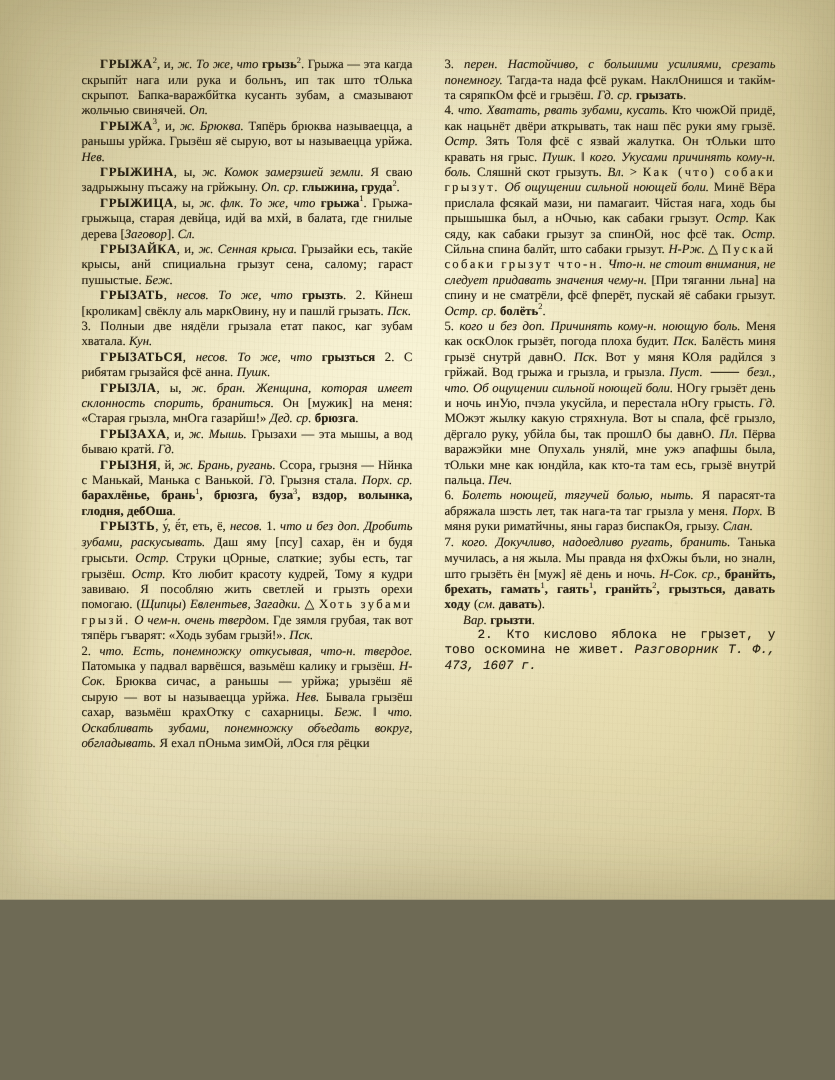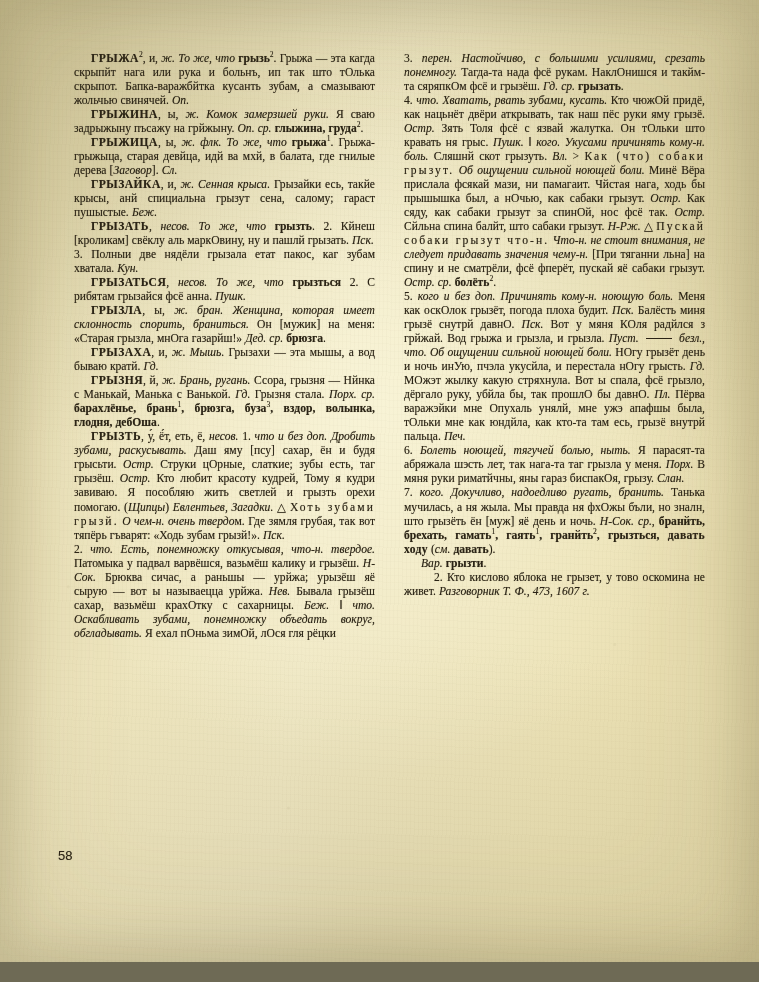--- a/index.html
+++ b/index.html
@@ -4,21 +4,21 @@
 <title>Dictionary page scan</title>
 <style>
   html, body {
     margin: 0;
     padding: 0;
     background: #6e6a55;
   }
   #page {
     position: relative;
     width: 759px;
-    height: 962px;
+    height: 818px;
     margin: 0 auto;
     overflow: hidden;
     background:
       radial-gradient(ellipse 70% 55% at 50% 42%, rgba(255,253,230,0.55) 0%, rgba(255,253,230,0.0) 70%),
       radial-gradient(ellipse 120% 90% at 8% 6%, rgba(150,140,95,0.30) 0%, rgba(150,140,95,0.0) 45%),
       radial-gradient(ellipse 120% 90% at 96% 10%, rgba(150,140,95,0.22) 0%, rgba(150,140,95,0.0) 45%),
       radial-gradient(ellipse 130% 70% at 50% 104%, rgba(160,150,105,0.28) 0%, rgba(160,150,105,0.0) 55%),
       linear-gradient(100deg, #e3d9ac 0%, #ece3bb 18%, #f0e8c4 45%, #ece2b6 75%, #e0d5a6 100%);
     font-family: "Liberation Serif", "DejaVu Serif", serif;
     color: #2a2315;
@@ -69,21 +69,21 @@
     font-size: 11.6px;
     line-height: 14.02px;
     text-align: justify;
     text-justify: inter-word;
     margin: 0;
     hyphens: manual;
     word-spacing: .2px;
     text-shadow: 0 0 .7px rgba(42,35,21,.45);
   }
   .para.indent { text-indent: 17px; }
-  .para.indent2 { text-indent: 30px; }
+  .para.indent2 { text-indent: 30px; font-family: Liberation Mono, monospace; }
   .para.noindent { text-indent: 0; }
 
   
   .hw {            
     font-weight: bold;
     letter-spacing: .45px;
   }
   .it { font-style: italic; }
   .bd { font-weight: bold; }
   .bdsp { font-weight: bold; letter-spacing: .35px; }
@@ -116,22 +116,23 @@
 <body>
 
 <div id="page">
 
   <div id="columns">
 
     <div class="column">
 
       <p class="para indent"><span class="hw">ГРЫЖА</span><sup>2</sup><span class="bd"></span>, и, <span class="it">ж. То же, что</span> <span class="bd">грызь</span><sup>2</sup>. Грыжа&nbsp;— эта кагда скрыпйт нага или рука и больнъ, ип так што тОлька скрыпот. Бапка-варажбйтка кусанть зубам, а смазывают жольчью свинячей. <span class="it">Оп.</span></p>
 
+      <p class="para indent"><span class="hw">ГРЫЖА</span><sup>3</sup>, и, <span class="it">ж. Брюква.</span> Тяпёрь брюква называецца, а раньшы урйжа. Грызёш яё сырую, вот ы называецца урйжа. <span class="it">Нев.</span></p>
 
-      <p class="para indent"><span class="hw">ГРЫЖИНА</span>, ы, <span class="it">ж. Комок замерзшей руки.</span> Я сваю задрыжыну пъсажу на грйжыну. <span class="it">Оп. ср.</span> <span class="bd">глыжина, груда</span><sup>2</sup>.</p>
+      <p class="para indent"><span class="hw">ГРЫЖИНА</span>, ы, <span class="it">ж. Комок замерзшей земли.</span> Я сваю задрыжыну пъсажу на грйжыну. <span class="it">Оп. ср.</span> <span class="bd">глыжина, груда</span><sup>2</sup>.</p>
 
       <p class="para indent"><span class="hw">ГРЫЖИЦА</span>, ы, <span class="it">ж. флк. То же, что</span> <span class="bd">грыжа</span><sup>1</sup>. Грыжа-грыжыца, старая девйца, идй ва мхй, в балата, где гнилые дерева [<span class="it">Заговор</span>]. <span class="it">Сл.</span></p>
 
       <p class="para indent"><span class="hw">ГРЫЗАЙКА</span>, и, <span class="it">ж. Сенная крыса.</span> Грызайки есь, такйе крысы, анй спициальна грызут сена, салому; гараст пушыстые. <span class="it">Беж.</span></p>
 
       <p class="para indent"><span class="hw">ГРЫЗАТЬ</span>, <span class="it">несов. То же, что</span> <span class="bd">грызть</span>. 2. Кйнеш [кроликам] свёклу аль маркОвину, ну и пашлй грызать. <span class="it">Пск.</span></p>
 
       <p class="para noindent">3. Полныи две нядёли грызала етат пакос, каг зубам хватала. <span class="it">Кун.</span></p>
 
       <p class="para indent"><span class="hw">ГРЫЗАТЬСЯ</span>, <span class="it">несов. То же, что</span> <span class="bd">грызться</span> 2. С рибятам грызайся фсё анна. <span class="it">Пушк.</span></p>

